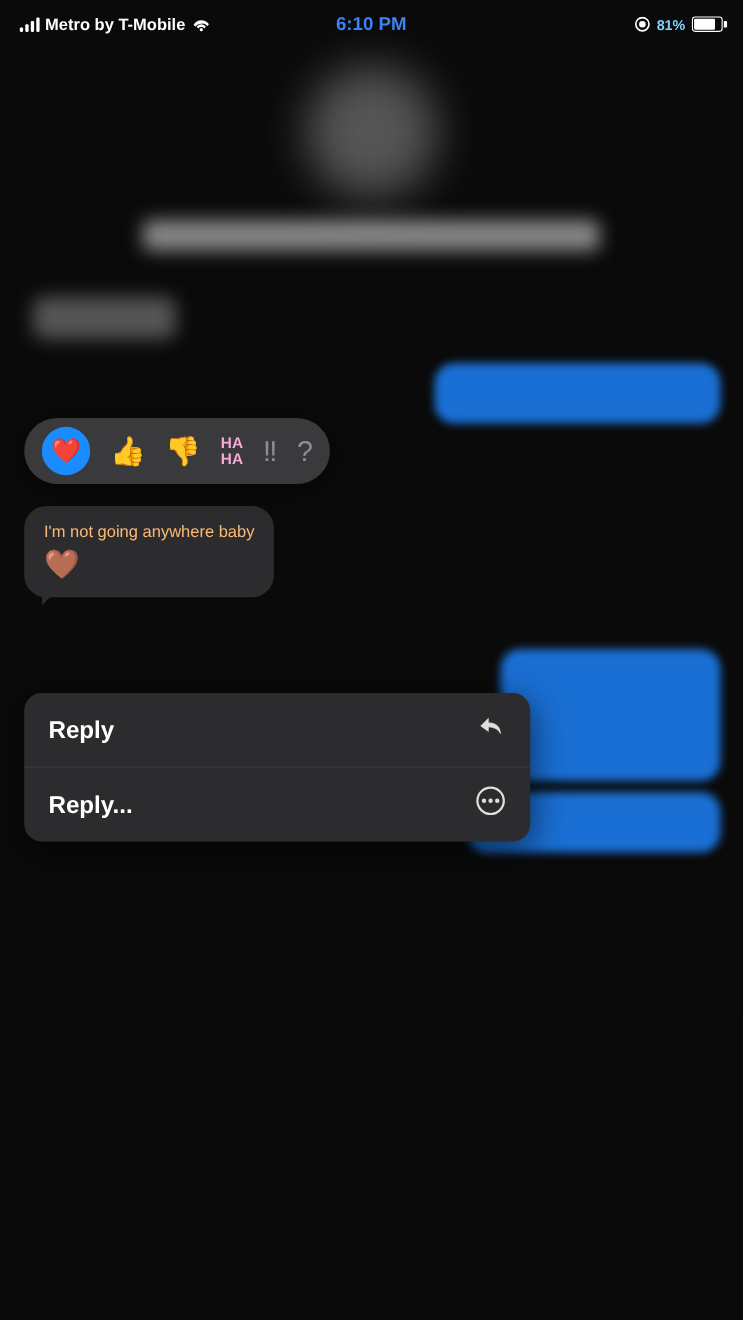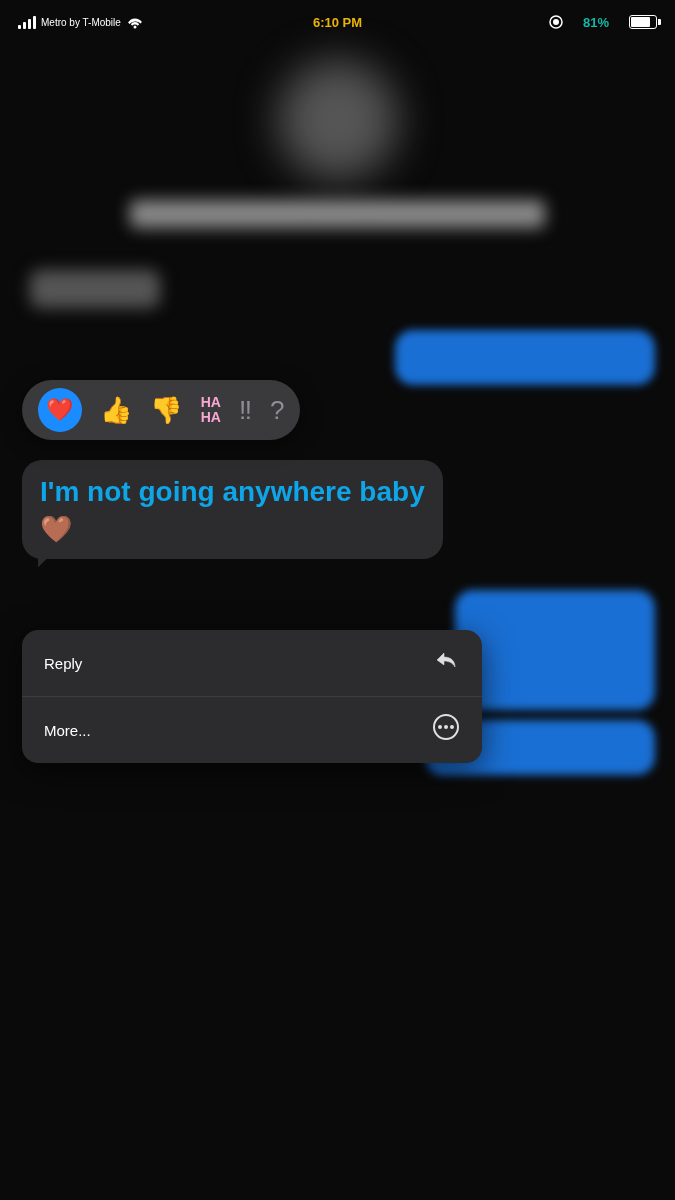--- a/index.html
+++ b/index.html
@@ -108,51 +108,51 @@
       justify-content: space-between;
       padding: 0 18px;
       z-index: 100;
     }
 
     .status-left {
       display: flex;
       align-items: center;
       gap: 5px;
       color: #fff;
-      font-size: 10px;
-      font-weight: 400;
+      font-size: 15px;
+      font-weight: 700;
     }
 
     .signal-bars {
       display: flex;
       align-items: flex-end;
       gap: 2px;
       height: 14px;
     }
 
     .signal-bar {
       width: 3px;
       background: #fff;
       border-radius: 1px;
     }
 
     .status-center {
-      color: #eab308;
-      font-size: 13px;
+      color: #3b82f6;
+      font-size: 17px;
       font-weight: 600;
       position: absolute;
       left: 50%;
       transform: translateX(-50%);
     }
 
     .status-right {
       display: flex;
       align-items: center;
-      gap: 20px;
-      color: #14b8a6;
+      gap: 6px;
+      color: #7dd3fc;
       font-size: 13px;
       font-weight: 600;
     }
 
     .battery-icon {
       width: 28px;
       height: 14px;
       border: 1.5px solid #fff;
       border-radius: 3px;
       position: relative;
@@ -220,24 +220,23 @@
       top: 460px;
       left: 22px;
       background: #2c2c2e;
       border-radius: 20px;
       padding: 14px 18px;
       max-width: 480px;
       z-index: 20;
     }
 
     .msg-text {
-      color: #0ea5e9;
-      font-size: 28px;
+      color: #fdba74;
+      font-size: 15px;
       line-height: 1.3;
-      font-weight: bold;
     }
 
     .msg-emoji {
       font-size: 26px;
       margin-top: 4px;
       display: block;
     }
 
     
     .bubble-tail {
@@ -271,22 +270,22 @@
       border-bottom: 1px solid rgba(255,255,255,0.08);
       cursor: pointer;
     }
 
     .menu-item:last-child {
       border-bottom: none;
     }
 
     .menu-item-label {
       color: #fff;
-      font-size: 15px;
-      font-weight: 400;
+      font-size: 22px;
+      font-weight: 700;
     }
 
     .menu-item-icon {
       color: #fff;
       font-size: 24px;
       opacity: 0.85;
     }
 
     
     .translate-icon-wrap {
@@ -396,21 +395,21 @@
     <span class="menu-item-icon">
       <svg width="28" height="28" viewBox="0 0 28 28" fill="none">
         <path d="M5 14 L12 7 L12 11 C19 11 23 15 23 21 C21 17 17 15 12 15 L12 19 Z" fill="white" stroke="white" stroke-width="0.5" stroke-linejoin="round"></path>
       </svg>
     </span>
   </div>
 
 
 
   <div class="menu-item">
-    <span class="menu-item-label">More...</span>
+    <span class="menu-item-label">Reply...</span>
     <span class="menu-item-icon">
       <svg width="28" height="28" viewBox="0 0 28 28" fill="none">
         <circle cx="14" cy="14" r="12" stroke="white" stroke-width="2" fill="none"></circle>
         <circle cx="8" cy="14" r="2" fill="white"></circle>
         <circle cx="14" cy="14" r="2" fill="white"></circle>
         <circle cx="20" cy="14" r="2" fill="white"></circle>
       </svg>
     </span>
   </div>
 

